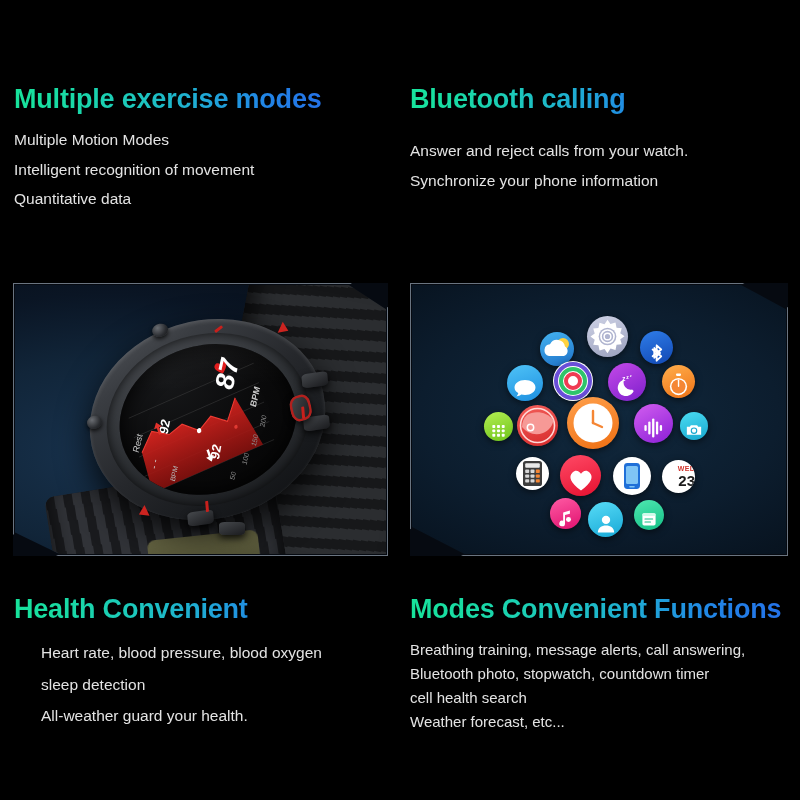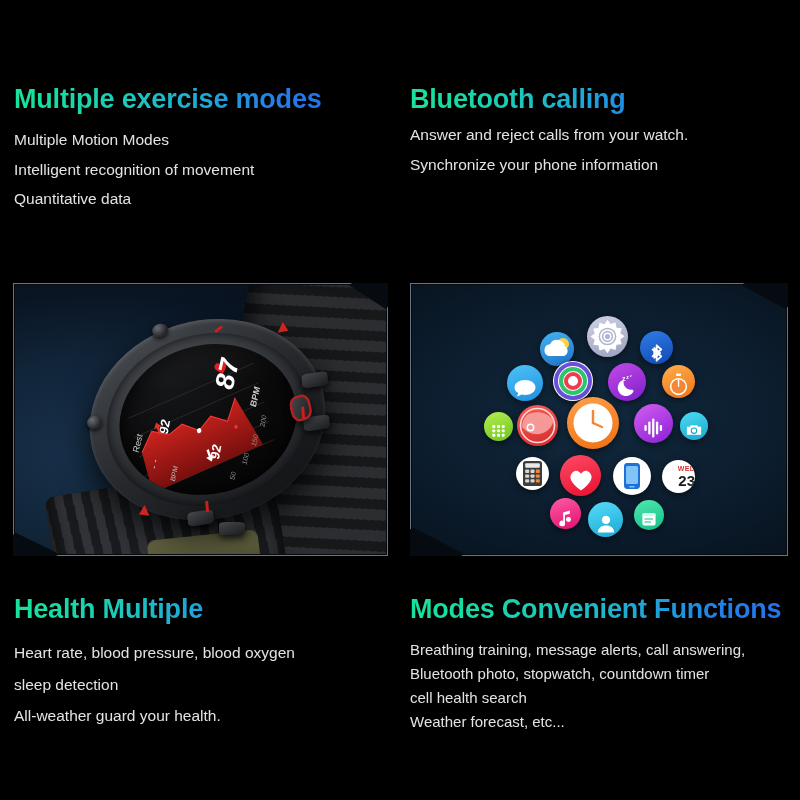--- a/index.html
+++ b/index.html
@@ -17,21 +17,21 @@
     -webkit-background-clip:text; background-clip:text;
     -webkit-text-fill-color:transparent; color:transparent;
     white-space:nowrap; line-height:1.15;
   }
   .body-line{
     color:#e3e3e3; font-size:15.5px; line-height:1.0;
     white-space:nowrap; font-weight:400;
   }
   .body-lines.loose .body-line{ margin-bottom:14px; }
   .body-lines.tight .body-line{ margin-bottom:9px; font-size:15px; }
-  .body-lines.mid .body-line{ margin-bottom:16px; }
+  .body-lines.mid .body-line{ margin-bottom:16px;margin-left:27px; }
 
   
   .panel{
     position:absolute; overflow:hidden;
     background:#060a11;
   }
   .panel-frame{
     position:absolute; inset:0;
     border:1.5px solid #7d8794;
     opacity:.85;
@@ -172,21 +172,21 @@
     <div class="heading">Multiple exercise modes</div>
     <div class="body-lines loose" style="margin-top:17px;">
       <div class="body-line">Multiple Motion Modes</div>
       <div class="body-line">Intelligent recognition of movement</div>
       <div class="body-line">Quantitative data</div>
     </div>
   </div>
 
   <div class="text-block" style="left:410px; top:84px;">
     <div class="heading">Bluetooth calling</div>
-    <div class="body-lines loose" style="margin-top:12px;">
+    <div class="body-lines loose" style="margin-top:28px;">
       <div class="body-line">Answer and reject calls from your watch.</div>
       <div class="body-line">Synchronize your phone information</div>
     </div>
   </div>
 
   <div class="panel left" style="left:13px; top:283px; width:375px; height:273px;">
     <div class="panel-inner">
       <div class="watch-bg"></div>
       <div class="watch-scene">
 
@@ -443,21 +443,21 @@
             <line x1="9.5" y1="19" x2="17" y2="19"></line>
           </g>
         </svg>
       </div>
 
     </div>
     <div class="panel-frame"></div>
   </div>
 
   <div class="text-block" style="left:14px; top:594px;">
-    <div class="heading">Health Multiple</div>
+    <div class="heading">Health Convenient</div>
     <div class="body-lines mid" style="margin-top:20px;">
       <div class="body-line">Heart rate, blood pressure, blood oxygen</div>
       <div class="body-line">sleep detection</div>
       <div class="body-line">All-weather guard your health.</div>
     </div>
   </div>
 
   <div class="text-block" style="left:410px; top:594px;">
     <div class="heading">Modes Convenient Functions</div>
     <div class="body-lines tight" style="margin-top:17px;">

